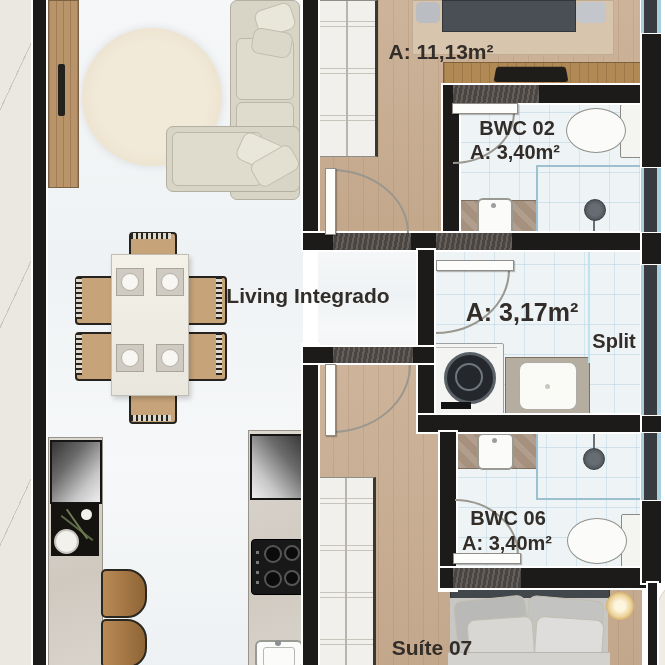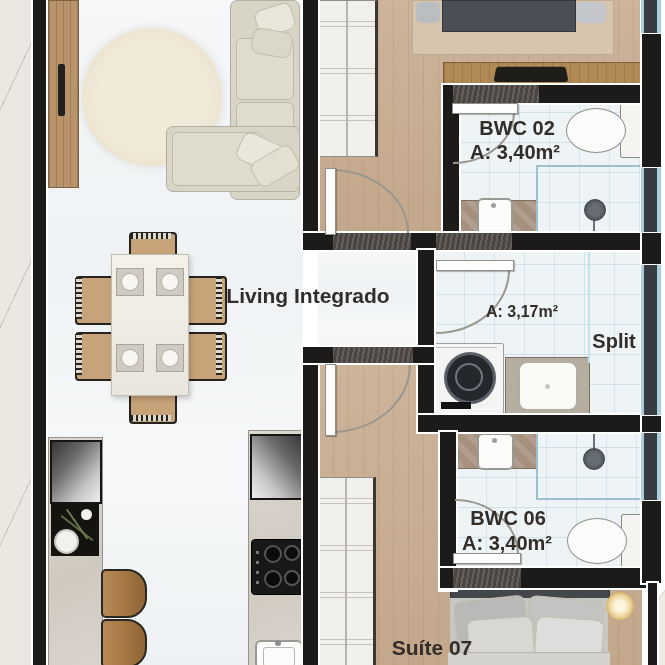--- a/index.html
+++ b/index.html
@@ -216,22 +216,23 @@
   <div class="a leaf" style="left:325px;top:168px;width:9px;height:65px;"></div>
   <div class="a arc" style="left:331px;top:365px;width:78px;height:66px;border-bottom:2px solid #9a978f;border-right:2px solid #9a978f;border-radius:0 0 100% 0;"></div>
   <div class="a leaf" style="left:325px;top:364px;width:9px;height:70px;"></div>
   <div class="a arc" style="left:453px;top:112px;width:60px;height:50px;border-bottom:2px solid #9a978f;border-right:2px solid #9a978f;border-radius:0 0 100% 0;"></div>
   <div class="a leaf" style="left:452px;top:103px;width:64px;height:9px;"></div>
   <div class="a arc" style="left:436px;top:270px;width:72px;height:62px;border-bottom:2px solid #9a978f;border-right:2px solid #9a978f;border-radius:0 0 100% 0;"></div>
   <div class="a leaf" style="left:436px;top:260px;width:76px;height:9px;"></div>
   <div class="a arc" style="left:455px;top:499px;width:62px;height:54px;border-top:2px solid #9a978f;border-right:2px solid #9a978f;border-radius:0 100% 0 0;"></div>
   <div class="a leaf" style="left:453px;top:553px;width:66px;height:9px;"></div>
 
+  <div class="a label" style="left:441px;top:52px;font-size:21px;">A: 11,13m²</div>
   <div class="a label" style="left:517px;top:128px;font-size:20px;">BWC 02</div>
   <div class="a label" style="left:515px;top:152px;font-size:20px;">A: 3,40m²</div>
   <div class="a label" style="left:308px;top:296px;font-size:21px;">Living Integrado</div>
-  <div class="a label" style="left:522px;top:312px;font-size:16px;text-align:right;">A: 3,17m²</div>
+  <div class="a label" style="left:522px;top:312px;font-size:25px;text-align:right;">A: 3,17m²</div>
   <div class="a label" style="left:614px;top:341px;font-size:20px;">Split</div>
   <div class="a label" style="left:508px;top:518px;font-size:20px;">BWC 06</div>
   <div class="a label" style="left:507px;top:543px;font-size:20px;">A: 3,40m²</div>
   <div class="a label" style="left:432px;top:648px;font-size:21px;">Suíte 07</div>
 
 </div>
 
 </body></html>

